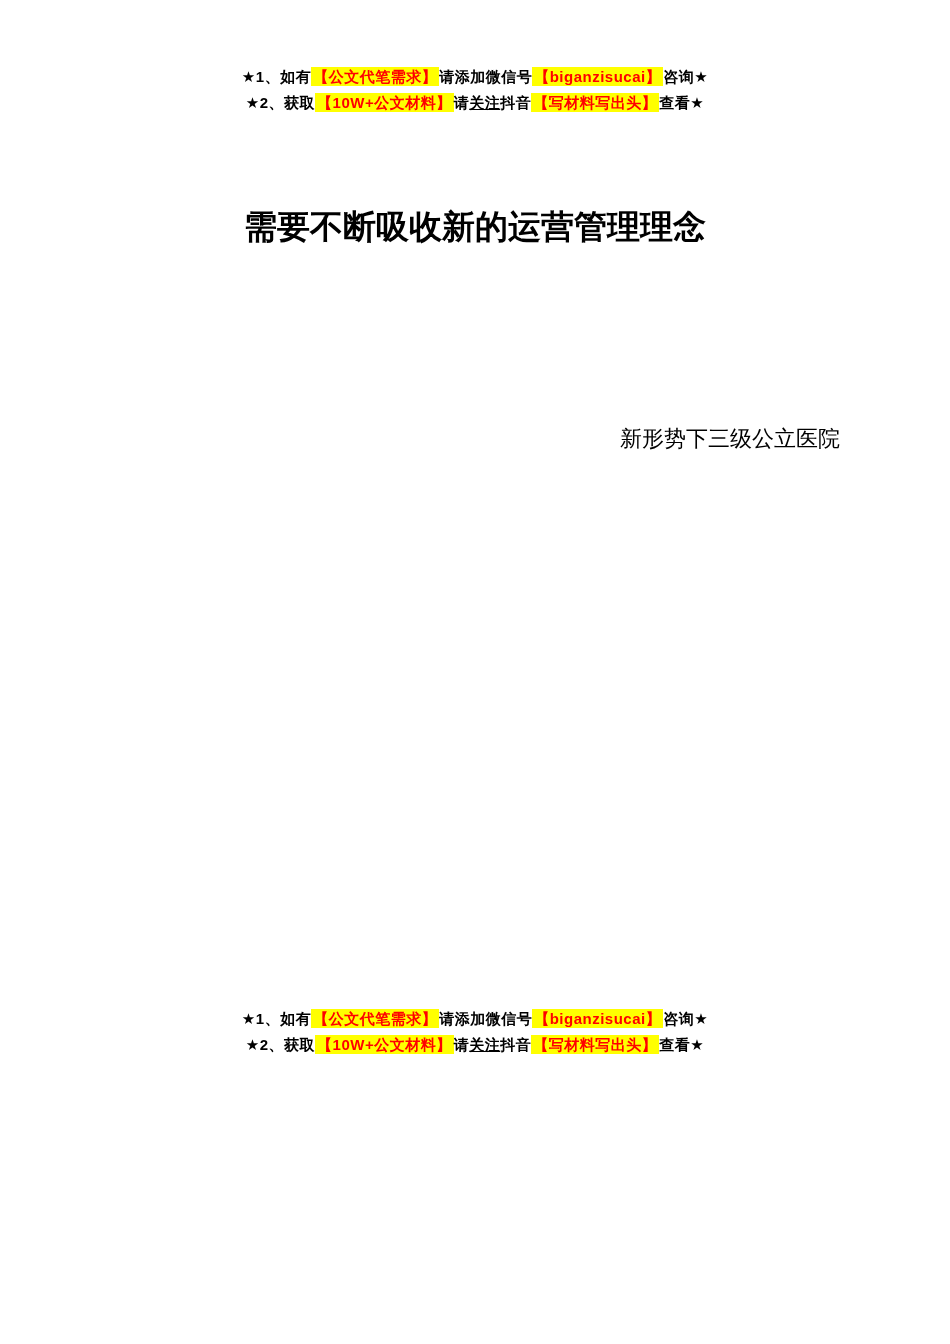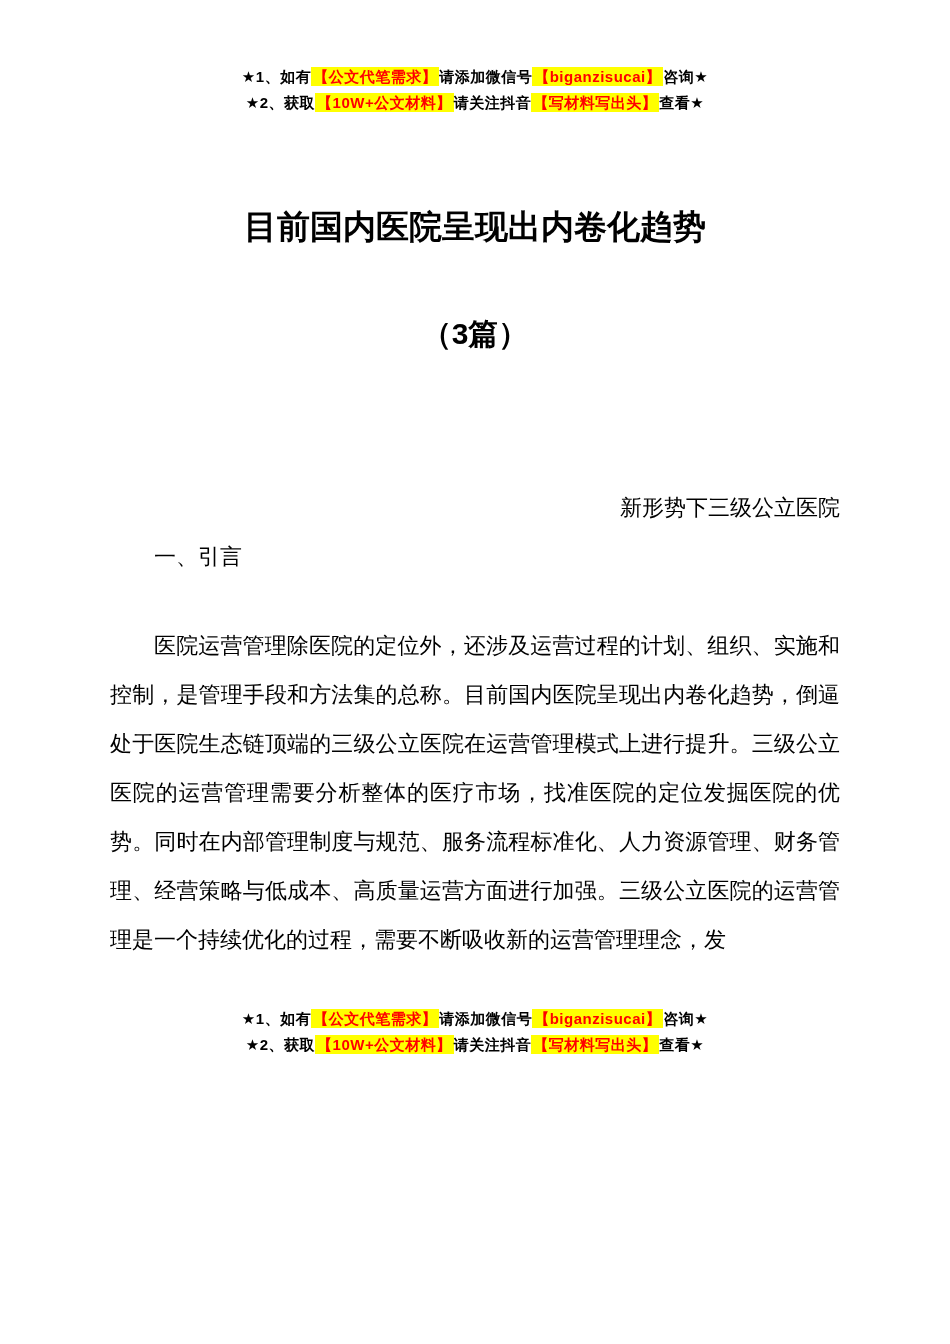--- a/index.html
+++ b/index.html
@@ -47,20 +47,21 @@
   }
   .hl-yellow-red {
     background: #ffff00;
     color: #ff0000;
     padding: 1px 2px;
   }
   .star {
     color: #000000;
   }
   .underline {
+    text-decoration: underline;
   }
 
   
   .doc-title {
     margin-top: 52px;
     text-align: center;
     font-size: 33px;
     font-weight: bold;
     line-height: 118px;
     letter-spacing: 0px;
@@ -108,29 +109,26 @@
   <div class="promo promo-top">
     <span class="promo-line">
       <span class="star">★1、如有</span><span class="hl-yellow-red">【公文代笔需求】</span><span>请添加微信号</span><span class="hl-yellow-red">【biganzisucai】</span><span>咨询★</span>
     </span>
     <span class="promo-line">
       <span class="star">★2、获取</span><span class="hl-yellow-red">【10W+公文材料】</span><span>请</span><span class="underline">关注</span><span>抖音</span><span class="hl-yellow-red">【写材料写出头】</span><span>查看★</span>
     </span>
   </div>
 
   <div class="doc-title">
-    <span class="doc-title-line">目前国内医院呈现出内卷化趋势</span>
+    <span class="doc-title-line">需要不断吸收新的运营管理理念</span>
   </div>
 
-  <div class="doc-count">（3篇）</div>
 
   <div class="body-area">
     <div class="sub-head">新形势下三级公立医院</div>
-    <div class="sec-head">一、引言</div>
-    <div class="para">医院运营管理除医院的定位外，还涉及运营过程的计划、组织、实施和控制，是管理手段和方法集的总称。目前国内医院呈现出内卷化趋势，倒逼处于医院生态链顶端的三级公立医院在运营管理模式上进行提升。三级公立医院的运营管理需要分析整体的医疗市场，找准医院的定位发掘医院的优势。同时在内部管理制度与规范、服务流程标准化、人力资源管理、财务管理、经营策略与低成本、高质量运营方面进行加强。三级公立医院的运营管理是一个持续优化的过程，需要不断吸收新的运营管理理念，发</div>
   </div>
 
   <div class="promo promo-bottom">
     <span class="promo-line">
       <span class="star">★1、如有</span><span class="hl-yellow-red">【公文代笔需求】</span><span>请添加微信号</span><span class="hl-yellow-red">【biganzisucai】</span><span>咨询★</span>
     </span>
     <span class="promo-line">
       <span class="star">★2、获取</span><span class="hl-yellow-red">【10W+公文材料】</span><span>请</span><span class="underline">关注</span><span>抖音</span><span class="hl-yellow-red">【写材料写出头】</span><span>查看★</span>
     </span>
   </div>

